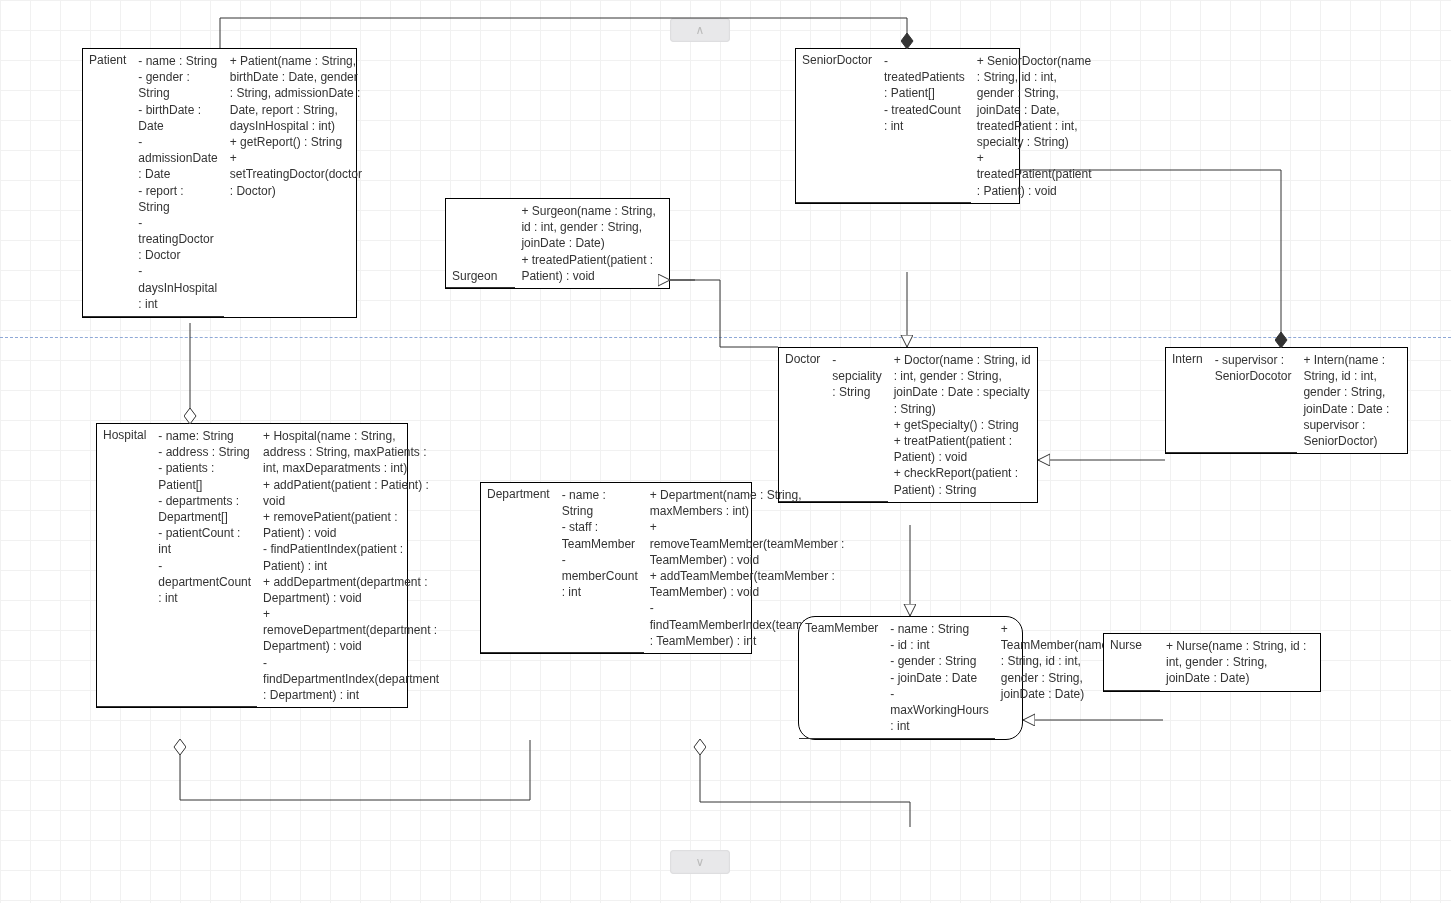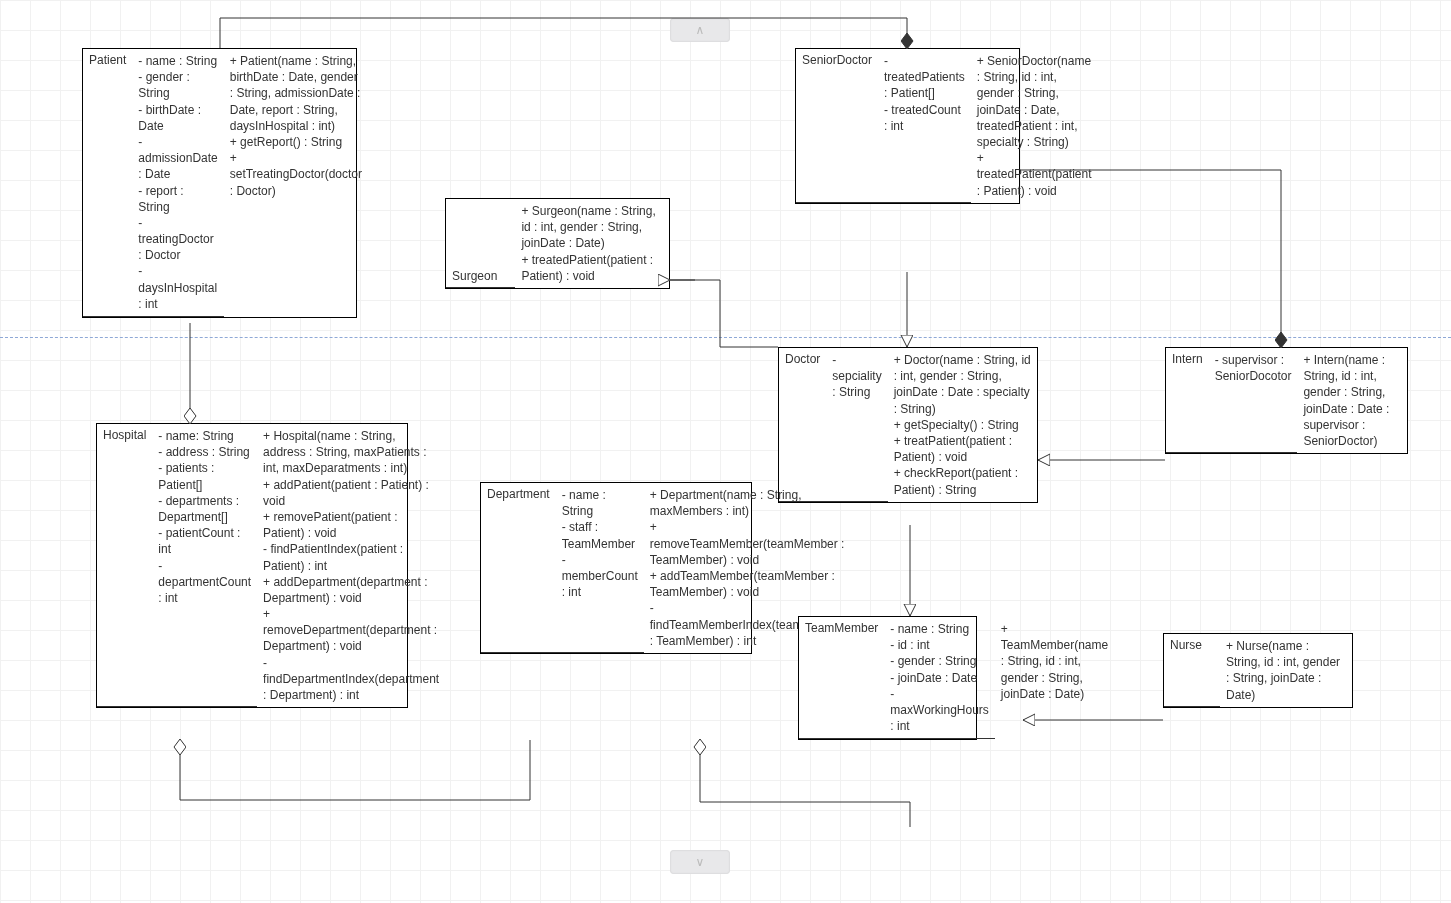--- a/index.html
+++ b/index.html
@@ -144,31 +144,31 @@
     <div class="uml-title">Department</div>
     <div class="uml-section">- name : String
 - staff : TeamMember
 - memberCount : int</div>
     <div class="uml-section">+ Department(name : String, maxMembers : int)
 + removeTeamMember(teamMember : TeamMember) : void
 + addTeamMember(teamMember : TeamMember) : void
 - findTeamMemberIndex(teamMember : TeamMember) : int</div>
   </div>
 
-  <div class="uml-class" style="left:798px; top:616px; width:179px;">
+  <div class="uml-class" style="left:798px; top:616px; width:225px;border-radius:17px;">
     <div class="uml-title">TeamMember</div>
     <div class="uml-section">- name : String
 - id : int
 - gender : String
 - joinDate : Date
 - maxWorkingHours : int</div>
     <div class="uml-section">+ TeamMember(name : String, id : int, gender : String, joinDate : Date)</div>
   </div>
 
-  <div class="uml-class" style="left:1163px; top:633px; width:190px;">
+  <div class="uml-class" style="left:1103px; top:633px; width:218px;">
     <div class="uml-title">Nurse</div>
     <div class="uml-section empty"></div>
     <div class="uml-section">+ Nurse(name : String, id : int, gender : String, joinDate : Date)</div>
   </div>
 
   <svg class="overlay">
     <defs>
       <marker id="tri-open" markerWidth="14" markerHeight="14" refX="12" refY="6" orient="auto">
         <path d="M0,0 L12,6 L0,12 Z" fill="#fff" stroke="#333"></path>
       </marker>

